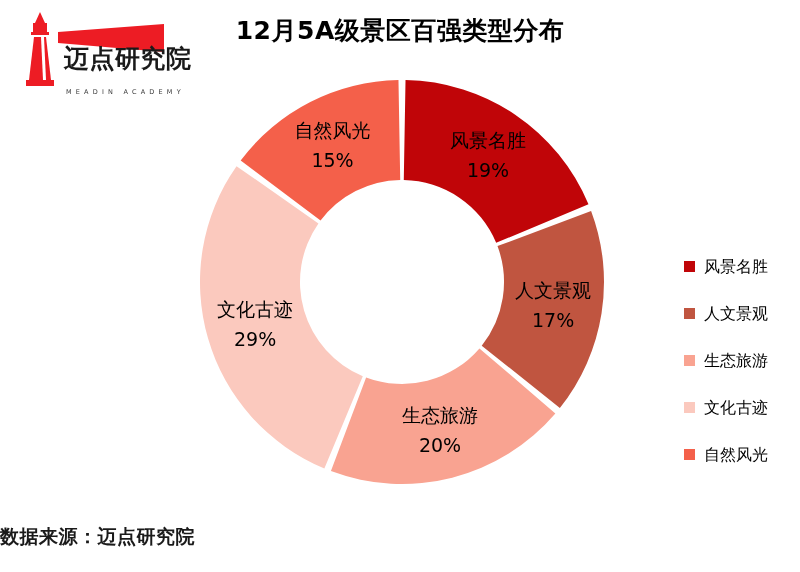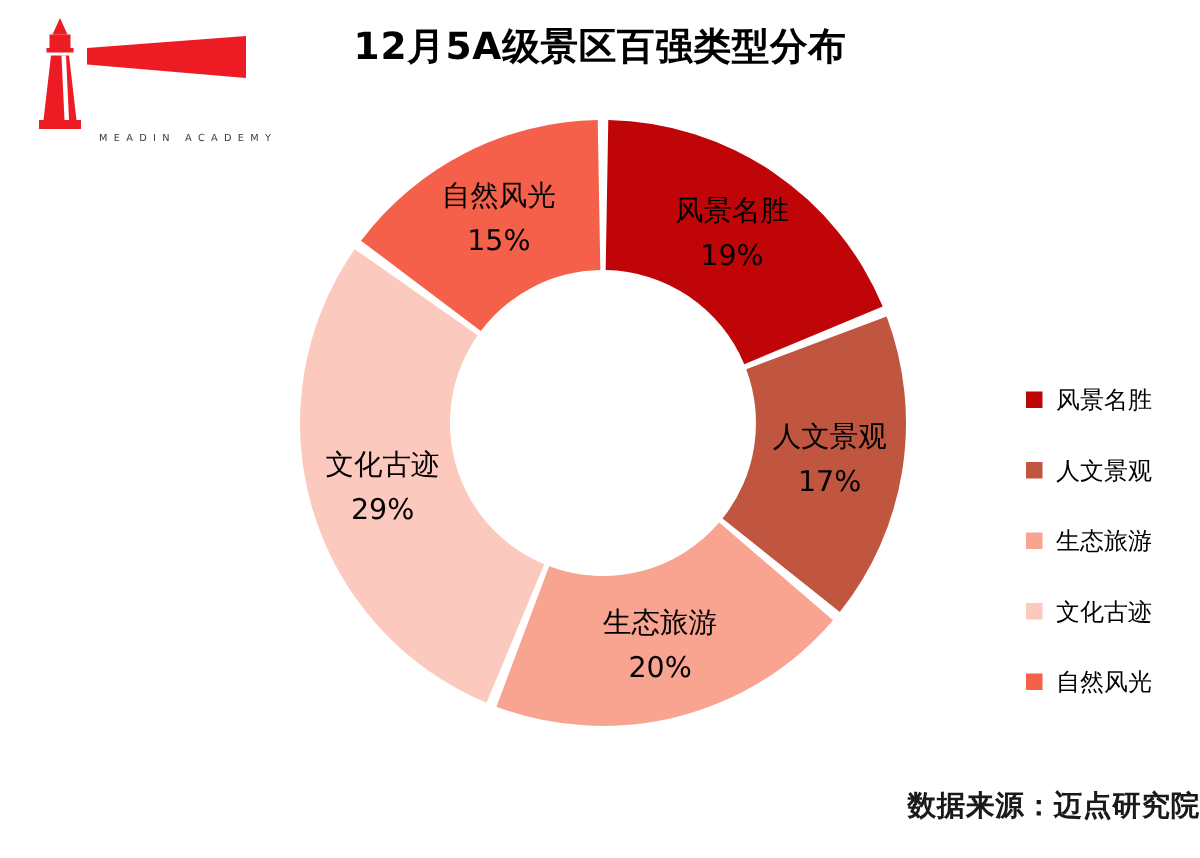--- a/index.html
+++ b/index.html
@@ -115,21 +115,21 @@
     white-space: nowrap;
     line-height: 1;
   }
 
   
   #footer {
     position: absolute;
     left: 0;
     top: 524px;
     width: 800px;
-    text-align: right;
+    text-align: left;
     font-size: 19px;
     font-weight: bold;
     color: #1a1a1a;
     letter-spacing: 0.5px;
   }
 </style>
 </head>
 <body>
 
 <div id="logo">
@@ -140,20 +140,21 @@
     <polygon points="26,2 21,13 31,13" fill="#ED1C24"></polygon>
     <rect x="19" y="13" width="14" height="9" fill="#ED1C24"></rect>
     <rect x="17" y="22" width="18" height="3" fill="#ED1C24"></rect>
 
     <polygon points="20,27 32,27 37,70 15,70" fill="#ED1C24"></polygon>
 
     <polygon points="27,27 30,27 32,70 29,70" fill="#ffffff"></polygon>
 
     <rect x="12" y="70" width="28" height="6" fill="#ED1C24"></rect>
   </svg>
+  <div id="logo-cn">迈点研究院</div>
   <div id="logo-en">MEADIN ACADEMY</div>
 </div>
 
 <div id="title">12月5A级景区百强类型分布</div>
 
 <div id="chart-area">
   <svg id="donut-svg" width="800" height="572" viewBox="0 0 800 572">
     <g id="slices">
         <path d="M 405.5253861003312 80.03076557840896 A 202 202 0 0 1 588.4884638568221 204.37234482271967 L 496.1674421455241 242.80187708870002 A 102 102 0 0 0 403.7801454566029 180.0155350940481 Z" fill="#C00508"></path>
         <path d="M 591.0840262192726 210.92798702225025 A 202 202 0 0 1 559.8671354286014 408.0236785352961 L 481.71508818671947 345.63571886435744 A 102 102 0 0 0 497.4780726453753 246.11215186272042 Z" fill="#C05540"></path>

